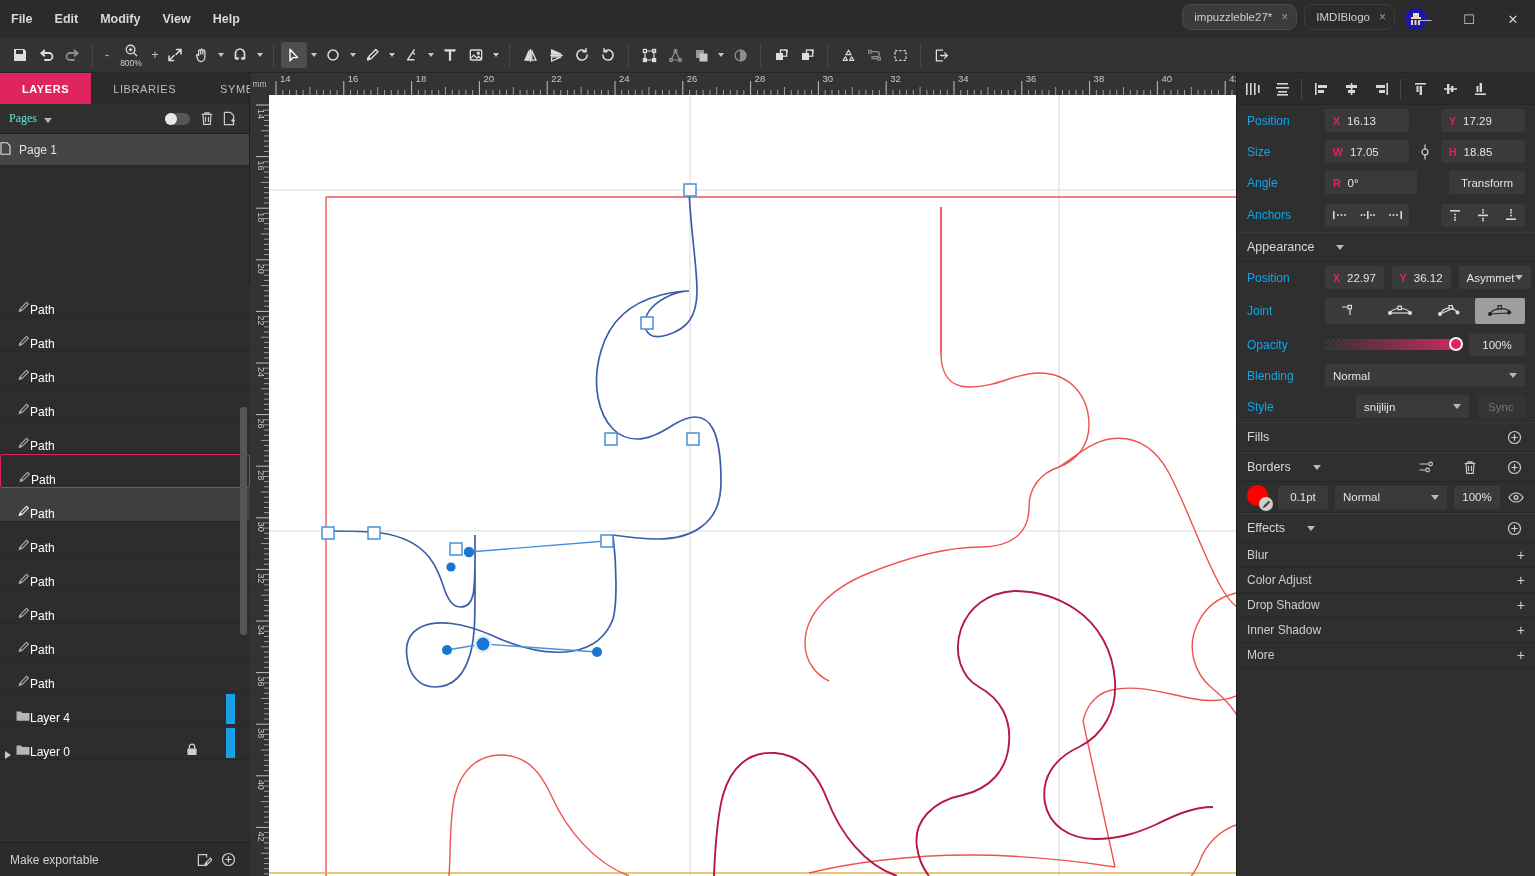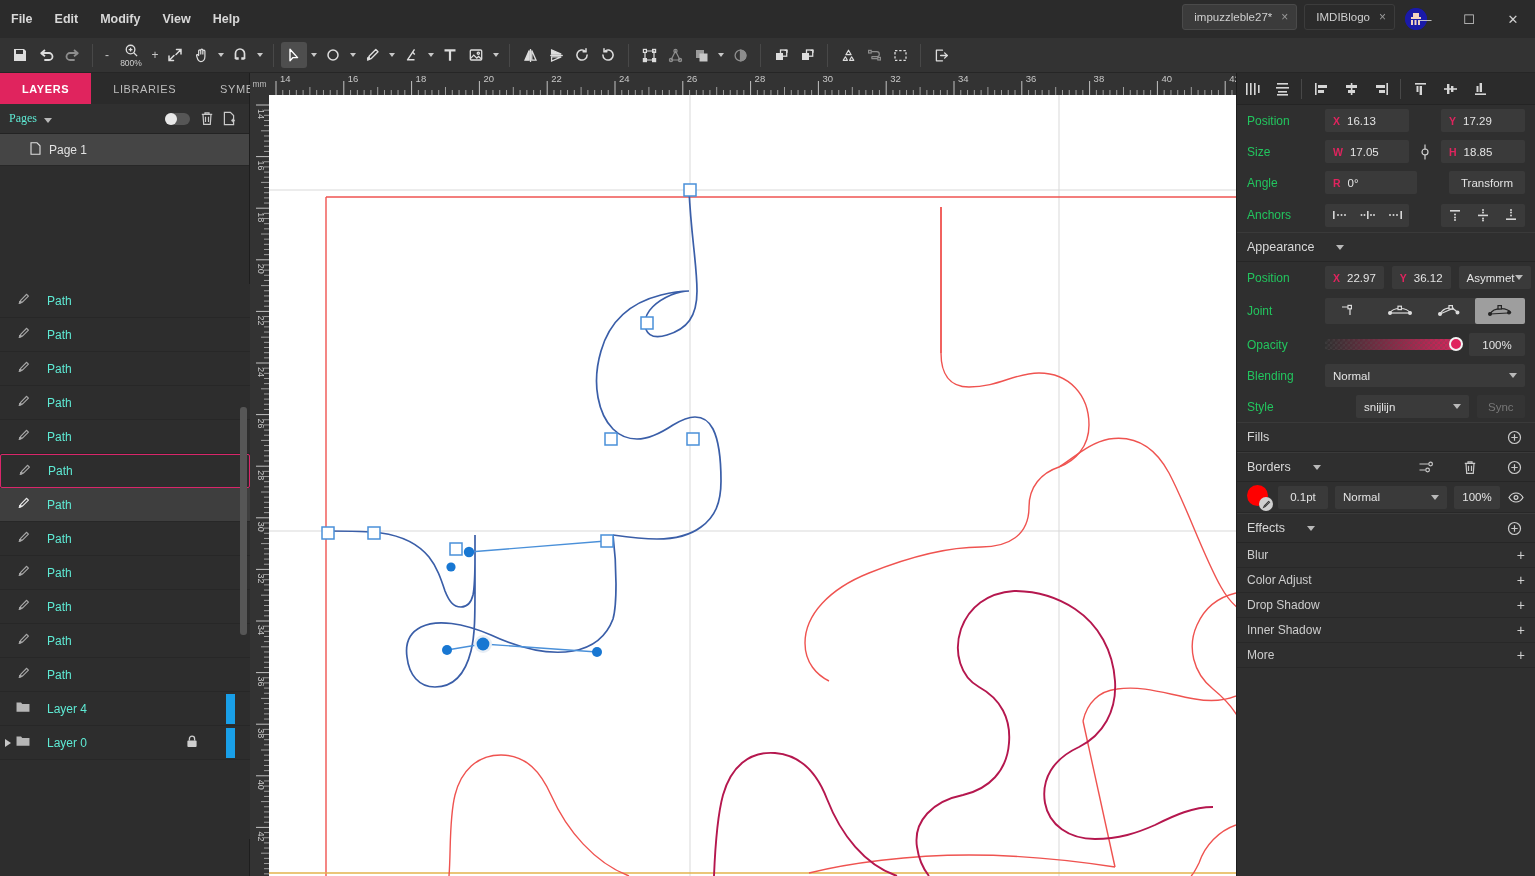--- a/index.html
+++ b/index.html
@@ -8,21 +8,21 @@
 
   .app{ position:relative; width:1535px; height:876px; background:#2b2b2b; }
 
   
   .menubar{ position:absolute; left:0; top:0; width:1535px; height:38px; background:#2b2b2b;
             display:flex; align-items:center; }
   .menubar .menu-item{ padding:4px 11px; font-size:12.5px; color:#d8d8d8; cursor:default;font-weight:bold; }
 
   .tabs{ position:absolute; right:140px; top:4px; display:flex; gap:7px; align-items:center; }
   .tab{ display:flex; align-items:center; gap:9px; height:26px; padding:0 8px 0 11px;
-        border-radius:3px; font-size:11.5px; color:#cfcfcf; background:transparent;
+        border-radius:9px; font-size:11.5px; color:#cfcfcf; background:transparent;
         border:1px solid #3c3c3c; }
   .tab.active{ background:#3b3b3b; border-color:#4a4a4a; }
   .tab .x{ font-size:12px; color:#9a9a9a; }
   .avatar{ position:absolute; right:108px; top:8px; width:22px; height:22px; border-radius:50%;
            background:#1a1aa8; display:flex; align-items:center; justify-content:center; overflow:hidden;}
   .avatar svg{ display:block; }
   .wctrl{ position:absolute; right:0; top:0; height:38px; display:flex; align-items:center; }
   .wctrl div{ width:44px; height:38px; display:flex; align-items:center; justify-content:center;
               color:#d0d0d0; font-size:13px; }
 
@@ -55,26 +55,26 @@
               border-bottom:1px solid #232323; }
   .sect-head .title{ font-size:12px; color:#5eead4;font-family:Liberation Serif, serif; }
   .sect-head .sp{ flex:1; }
   .sect-head .ic{ width:22px; height:22px; display:flex; align-items:center; justify-content:center; color:#c9c9c9; }
 
   .toggle{ width:25px; height:12px; border-radius:6px; background:#565656; position:relative; margin-right:6px; }
   .toggle::after{ content:""; position:absolute; left:0; top:0; width:12px; height:12px;
                   border-radius:50%; background:#e8e8e8; }
 
   .pages-body{ height:150px; background:#2d2d2d; }
-  .page-row{ height:32px; display:flex; align-items:center; padding-left:30px; gap:8px;
+  .page-row{ height:32px; display:flex; align-items:center; padding-left:0; gap:8px;
              background:#454545; font-size:12px; color:#e2e2e2; border-bottom:1px solid #272727;text-align:center; }
 
   .layers-body{ position:absolute; left:0; top:211px; width:250px; height:555px; overflow:hidden; background:#2d2d2d;}
-  .lrow{ height:34px; display:flex; align-items:center; gap:17px; padding-left:16px;
-         border-bottom:1px solid #272727; font-size:12px; color:#5eead4; position:relative; }
+  .lrow{ height:34px; display:flex; align-items:flex-end; gap:0; padding-left:16px;
+         border-bottom:1px solid #272727; font-size:12px; color:#ffffff; position:relative; }
   .lrow.hl{ background:#3e3e3e; }
   .lrow.sel{ border:1px solid #d9266a; border-radius:2px; }
   .lrow .lock{ position:absolute; right:52px; }
   .lrow .bar{ position:absolute; right:15px; top:2px; width:9px; height:30px; background:#199fe8; }
   .lrow .tri{ position:absolute; left:5px; width:0; height:0; border-top:4.5px solid transparent;
               border-bottom:4.5px solid transparent; border-left:6px solid #c8c8c8; }
 
   .lscroll{ position:absolute; right:2px; top:334px; width:7px; height:228px; background:#565656; border-radius:3px; }
 
   .left-foot{ position:absolute; left:0; bottom:0; width:250px; height:34px; background:#2b2b2b;
@@ -94,21 +94,21 @@
 
   
   .right{ position:absolute; left:1236px; top:73px; width:299px; height:803px; background:#2f2f2f;
           border-left:1px solid #1e1e1e; }
   .align-row{ height:32px; display:flex; align-items:center; background:#2b2b2b;
               border-bottom:1px solid #242424; }
   .align-row .ab{ width:30px; height:30px; display:flex; align-items:center; justify-content:center; color:#d6d6d6;}
   .align-row .asep{ width:1px; height:20px; background:#484848; margin:0 4px; }
 
   .prow{ display:flex; align-items:center; height:31px; padding:0 10px; gap:8px; }
-  .plabel{ width:70px; font-size:12px; color:#22c55e; flex:0 0 70px; }
+  .plabel{ width:70px; font-size:12px; color:#0ea5e9; flex:0 0 70px; }
   .field{ height:23px; background:#3a3a3a; border-radius:2px; display:flex; align-items:center;
           padding:0 8px; font-size:11.5px; color:#e4e4e4; gap:7px; }
   .field .k{ color:#e0245e; font-size:10.5px; font-weight:bold; }
   .f-wide{ flex:1; }
   .btn{ height:23px; background:#3a3a3a; border-radius:2px; display:flex; align-items:center;
         justify-content:center; font-size:11.5px; color:#e2e2e2; flex:1; }
   .linkic{ width:16px; display:flex; align-items:center; justify-content:center; color:#cfcfcf; }
   .seg{ height:23px; background:#3a3a3a; border-radius:2px; display:flex; align-items:center; flex:1; }
   .seg > div{ flex:1; display:flex; align-items:center; justify-content:center; color:#d8d8d8; }
 
@@ -558,20 +558,36 @@
           <span class="lock"><svg width="12" height="13" viewBox="0 0 12 13" fill="#cfcfcf">
               <rect x="1.4" y="5.4" width="9.2" height="6.6" rx="1"></rect>
               <path d="M3.4 5.6V3.8a2.6 2.6 0 015.2 0v1.8" fill="none" stroke="#cfcfcf" stroke-width="1.3"></path>
             </svg></span>
           <span class="bar" style="background:#199fe8"></span>
         </div>
       </div>
 
     <div class="lscroll"></div>
 
+    <div class="left-foot">
+      <span class="lbl">Make exportable</span>
+      <span class="sp"></span>
+      <span class="ic">
+        <svg width="15" height="14" viewBox="0 0 15 14" fill="none" stroke="#cfcfcf" stroke-width="1.2">
+          <path d="M1.4 1.6h8.2v3M1.4 1.6v10.8h8.2V8.6"></path>
+            <path d="M13.4 5.2l-5 5-.6 2.2 2.2-.7 5-5z"></path>
+          </svg>
+        </span>
+      <span class="ic">
+        <svg width="15" height="15" viewBox="0 0 15 15" fill="none" stroke="#cfcfcf" stroke-width="1.2">
+          <circle cx="7.5" cy="7.5" r="6"></circle>
+            <path d="M7.5 4.3v6.4M4.3 7.5h6.4"></path>
+          </svg>
+        </span>
+    </div>
   </div>
 
   <div class="canvaswrap">
     <div class="ruler-corner">mm</div>
     <div class="ruler-h"><svg id="rh" width="967" height="22">
           <line x1="7" y1="8" x2="7" y2="22" stroke="#c2c2c2" stroke-width="1"></line>
           <text x="11" y="9" fill="#c8c8c8" font-size="9.5" font-family="Liberation Sans, sans-serif">14</text>
           <line x1="13.78" y1="17" x2="13.78" y2="22" stroke="#9d9d9d" stroke-width="1"></line>
           <line x1="20.56" y1="17" x2="20.56" y2="22" stroke="#9d9d9d" stroke-width="1"></line>
           <line x1="27.339999999999996" y1="17" x2="27.339999999999996" y2="22" stroke="#9d9d9d" stroke-width="1"></line>

